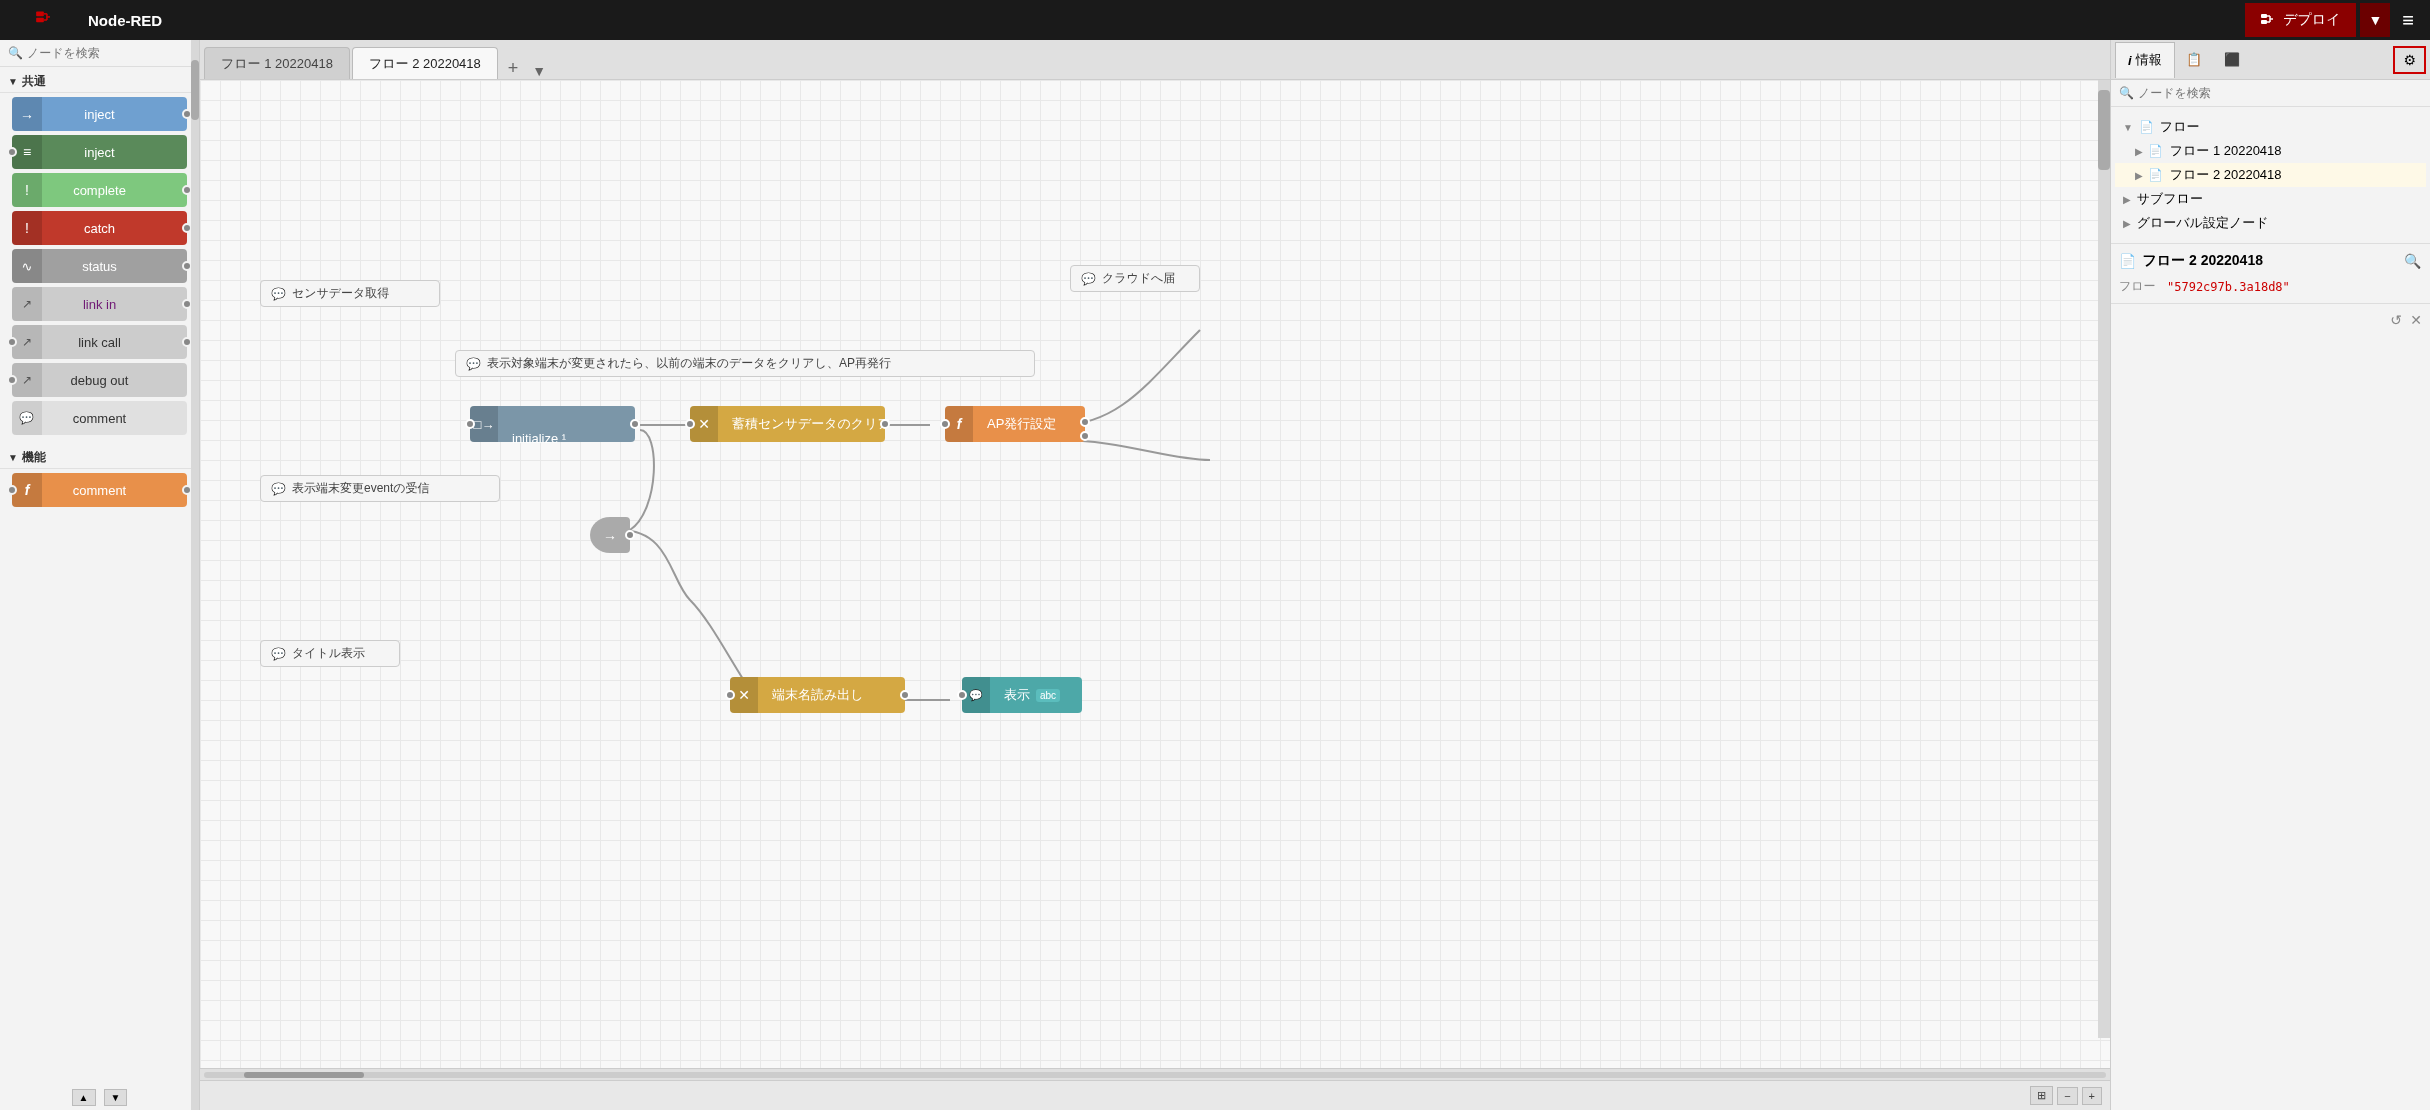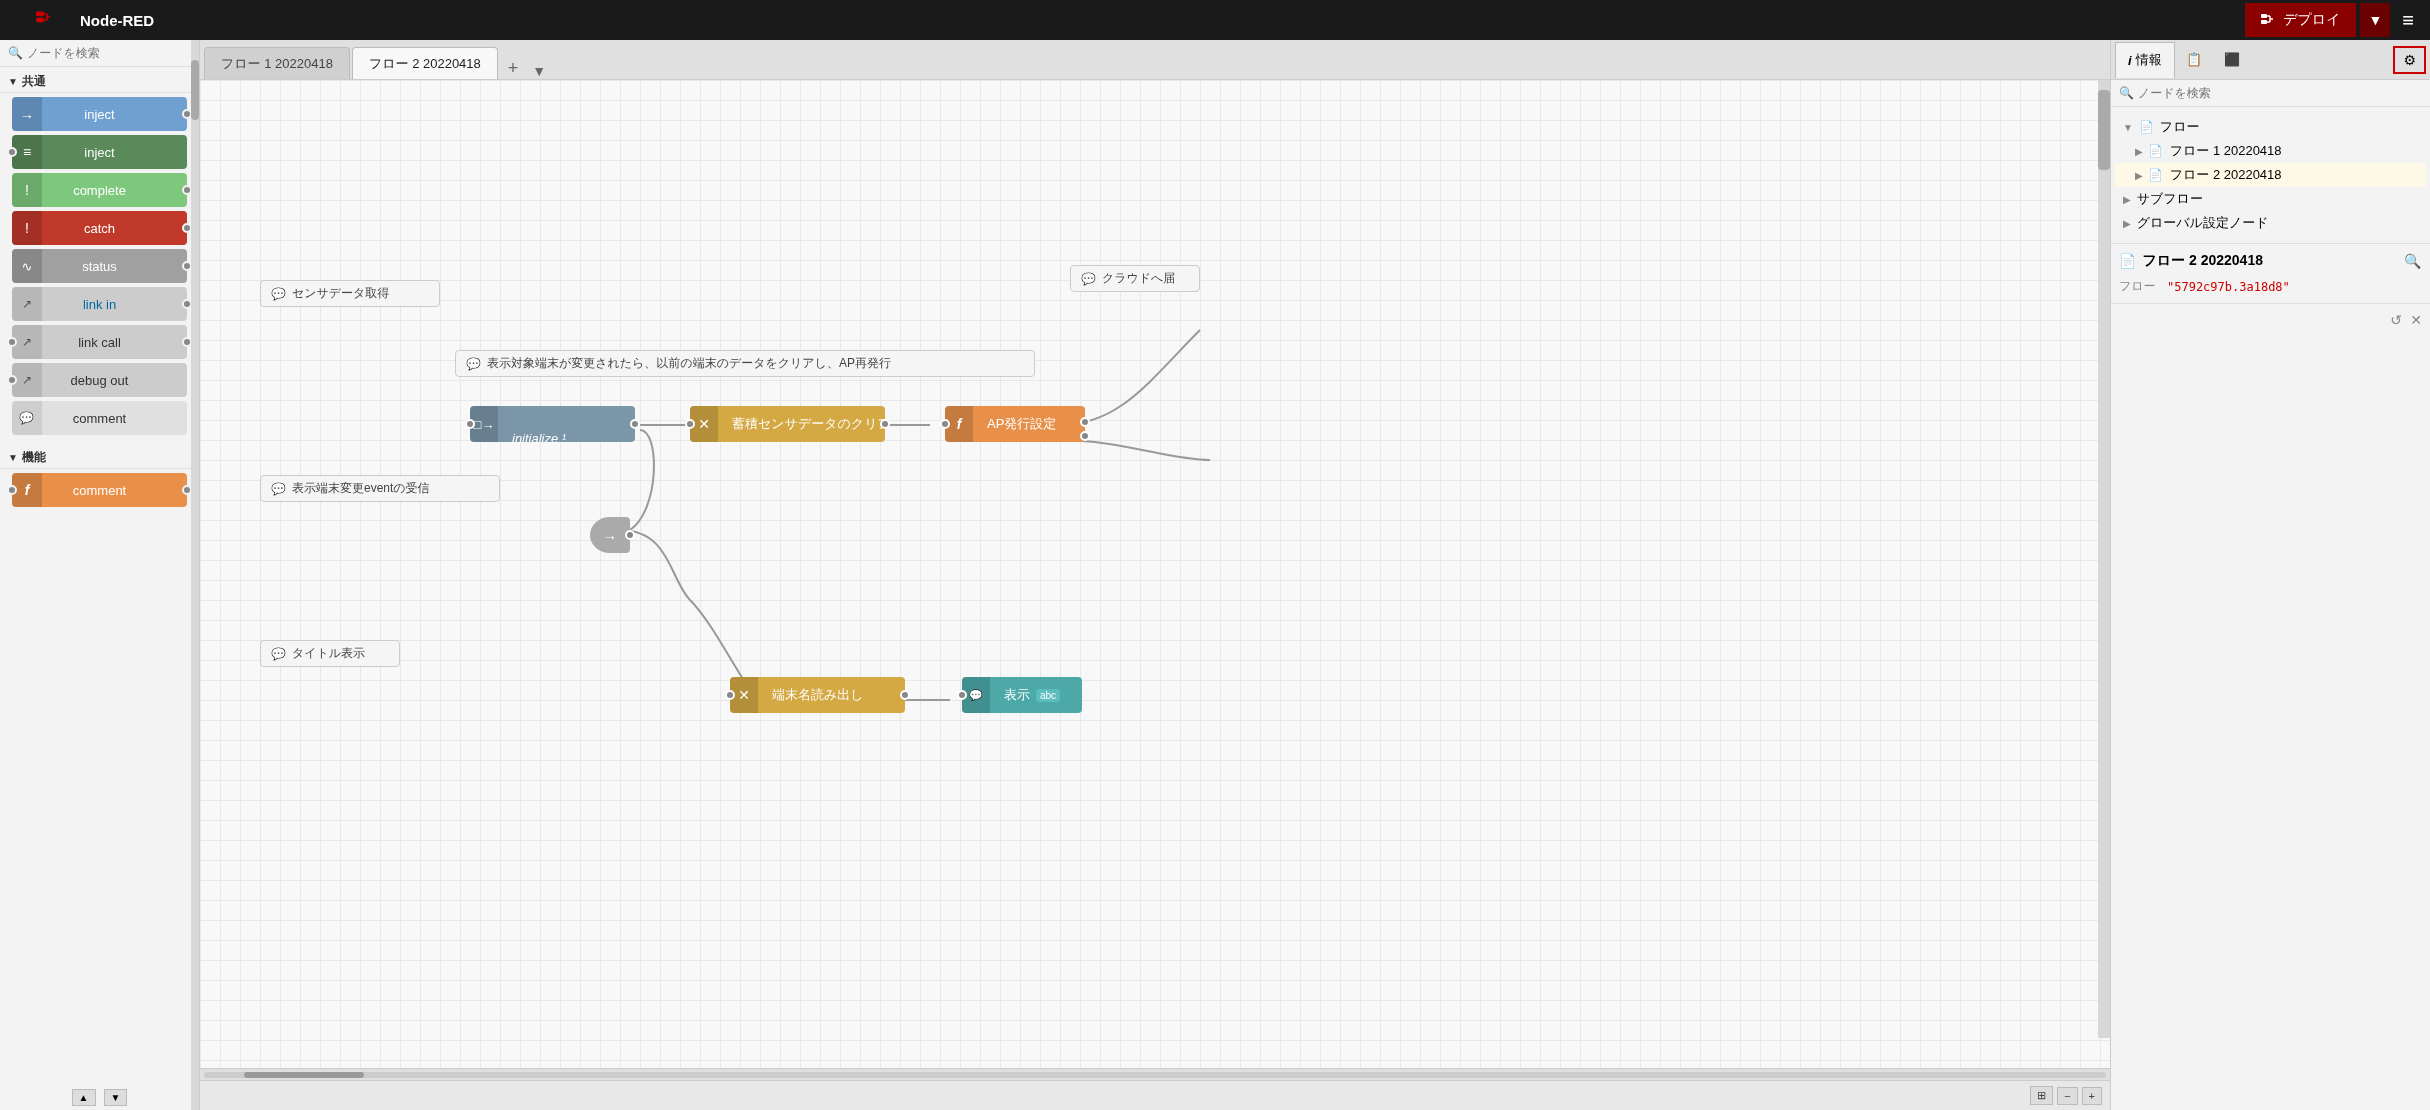--- a/index.html
+++ b/index.html
@@ -11,21 +11,21 @@
       background: #1a1a1a;
       display: flex;
       align-items: center;
       justify-content: space-between;
       padding: 0 8px;
       color: white;
     }
     #topbar .logo-area {
       display: flex;
       align-items: center;
-      gap: 16px;
+      gap: 24px;
       padding-left: 28px;
     }
     #topbar .logo-icon {
       width: 28px;
       height: 20px;
     }
     #topbar .app-title {
       color: white;
       font-size: 15px;
       font-weight: bold;
@@ -522,21 +522,21 @@
         <span style="color:white;font-size:13px;">∿</span>
       </div>
       <span class="node-label">status</span>
       <div class="fn-port" style="right:-5px;top:50%;transform:translateY(-50%);background:#888;border:2px solid #f3f3f3;"></div>
     </div>
 
     <div class="node-item" style="background:#cccccc; color:#333; margin-left:12px; margin-right:12px;">
       <div class="node-icon-left" style="background:rgba(0,0,0,0.1);">
         <span style="color:#555;font-size:12px;">↗</span>
       </div>
-      <span class="node-label" style="color:#0369a1;">link in</span>
+      <span class="node-label" style="color:#701a75;">link in</span>
       <div class="fn-port" style="right:-5px;top:50%;transform:translateY(-50%);background:#888;border:2px solid #f3f3f3;"></div>
     </div>
 
     <div class="node-item" style="background:#cccccc; color:#333; margin-left:12px; margin-right:12px;">
       <div class="node-icon-left" style="background:rgba(0,0,0,0.1);">
         <span style="color:#555;font-size:12px;">↗</span>
       </div>
       <span class="node-label" style="color:#333;">link call</span>
       <div class="fn-port" style="left:-5px;top:50%;transform:translateY(-50%);background:#888;border:2px solid #f3f3f3;"></div>
       <div class="fn-port" style="right:-5px;top:50%;transform:translateY(-50%);background:#888;border:2px solid #f3f3f3;"></div>
@@ -637,21 +637,21 @@
 
       <div class="flow-node-comment" style="left:60px; top:560px; width:140px;">
         <span style="color:#aaa;">💬</span>
         <span>タイトル表示</span>
       </div>
 
       <div class="flow-node" style="left:270px; top:326px; width:165px; background:#7b96a8; border-radius:4px;">
         <div style="position:absolute;left:0;top:0;bottom:0;width:28px;background:rgba(0,0,0,0.15);border-radius:4px 0 0 4px;display:flex;align-items:center;justify-content:center;">
           <span style="color:white;font-size:13px;">□→</span>
         </div>
-        <span style="margin-left:32px;font-style:italic;margin-top:28px;">initialize ¹</span>
+        <span style="margin-left:32px;margin-top:28px;">initialize ¹</span>
         <div class="fn-port" style="left:-5px;top:50%;transform:translateY(-50%);background:#888;border:2px solid white;"></div>
         <div class="fn-port" style="right:-5px;top:50%;transform:translateY(-50%);background:#888;border:2px solid white;"></div>
       </div>
 
       <div class="flow-node" style="left:490px; top:326px; width:195px; background:#d4a843;">
         <div style="position:absolute;left:0;top:0;bottom:0;width:28px;background:rgba(0,0,0,0.15);border-radius:4px 0 0 4px;display:flex;align-items:center;justify-content:center;">
           <span style="color:white;font-size:14px;">✕</span>
         </div>
         <span style="margin-left:32px;">蓄積センサデータのクリア</span>
         <div class="fn-port" style="left:-5px;top:50%;transform:translateY(-50%);background:#888;border:2px solid white;"></div>

